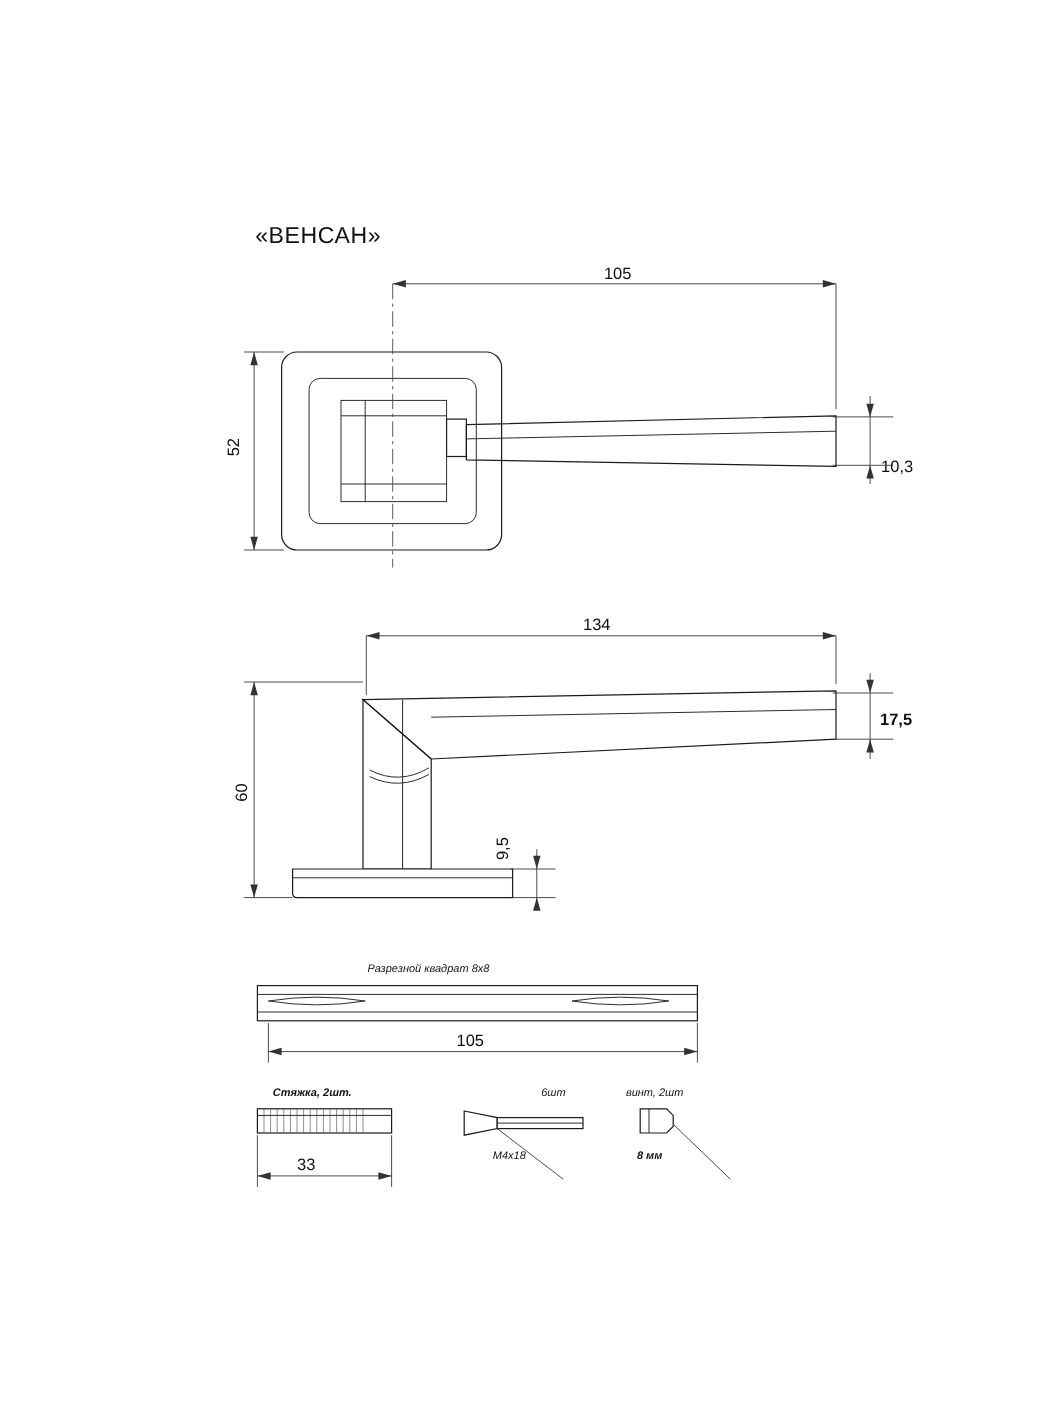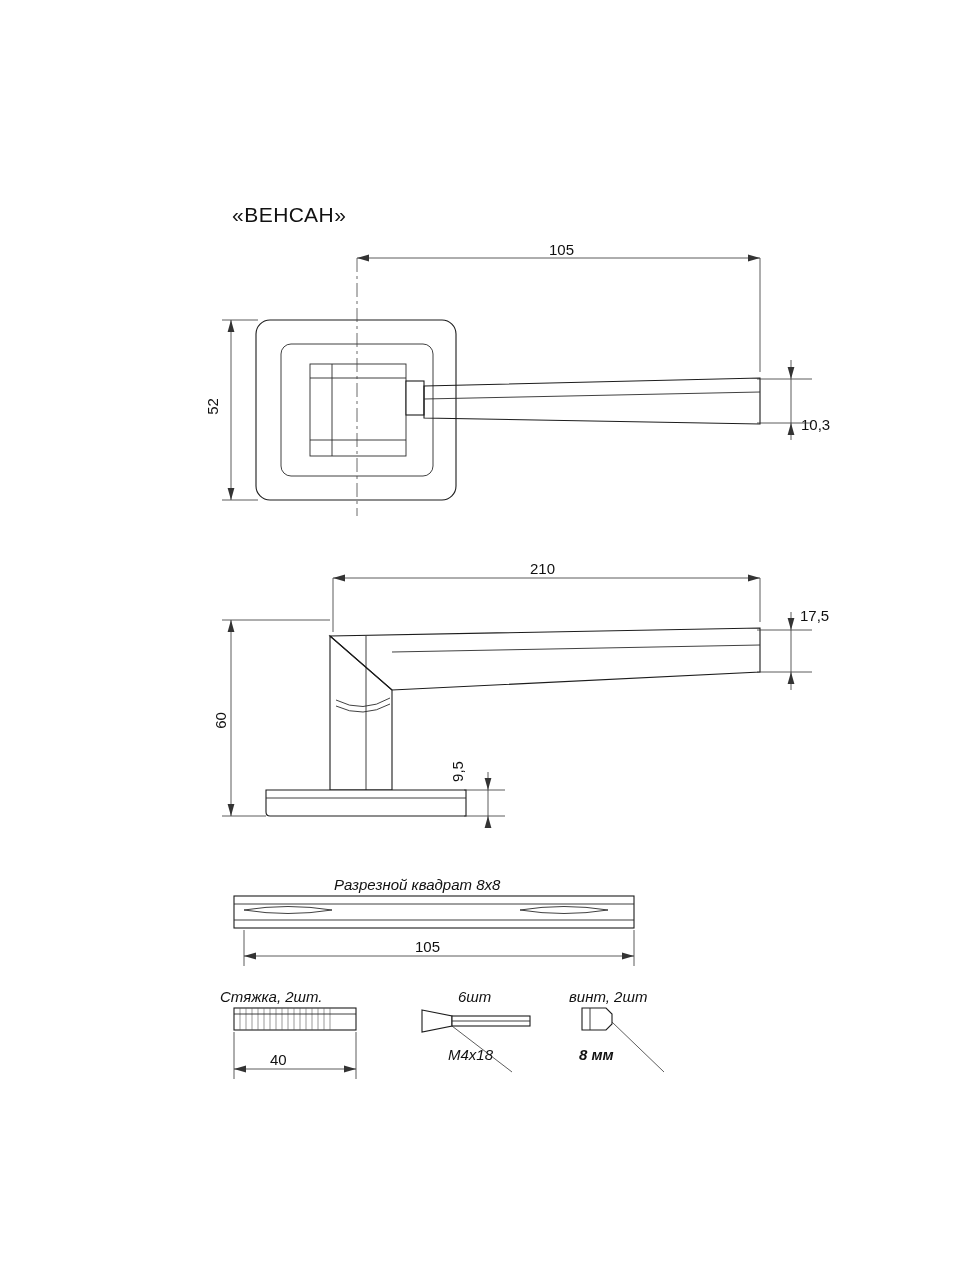--- a/index.html
+++ b/index.html
@@ -35,21 +35,21 @@
     font-size: 15px;
     color: #111;
     white-space: nowrap;
   }
   .dim-label.vert {
     transform: rotate(-90deg);
     transform-origin: 50% 50%;
   }
   .note {
     position: absolute;
-    font-size: 15px;
+    font-size: 10px;
     font-style: italic;
     color: #111;
     white-space: nowrap;
   }
   svg { display: block; }
   .ln { stroke: #1c1c1c; stroke-width: 1.1; fill: none; }
   .ln-thin { stroke: #2b2b2b; stroke-width: 0.9; fill: none; }
   .ext { stroke: #333; stroke-width: 0.8; fill: none; }
   .center { stroke: #444; stroke-width: 0.8; fill: none;
             stroke-dasharray: 14 4 3 4; }
@@ -59,32 +59,32 @@
 <body>
 
 <div id="sheet">
 
   <div class="title">«ВЕНСАН»</div>
 
   <div class="dim-label" style="left:549px; top:241px;">105</div>
   <div class="dim-label vert" style="left:204px; top:398px;">52</div>
   <div class="dim-label" style="left:801px; top:416px;">10,3</div>
 
-  <div class="dim-label" style="left:530px; top:560px;">210</div>
+  <div class="dim-label" style="left:530px; top:560px;">134</div>
   <div class="dim-label vert" style="left:212px; top:712px;">60</div>
-  <div class="dim-label" style="left:800px; top:607px;">17,5</div>
+  <div class="dim-label" style="left:800px; top:646px;font-weight:bold;">17,5</div>
   <div class="dim-label vert" style="left:447px; top:763px;">9,5</div>
 
   <div class="note" style="left:334px; top:876px;">Разрезной квадрат 8х8</div>
   <div class="dim-label" style="left:415px; top:938px;">105</div>
 
-  <div class="note" style="left:220px; top:988px;">Стяжка, 2шт.</div>
-  <div class="dim-label" style="left:270px; top:1051px;">40</div>
-
-  <div class="note" style="left:458px; top:988px;">6шт</div>
+  <div class="note" style="left:248px; top:988px;font-weight:bold;">Стяжка, 2шт.</div>
+  <div class="dim-label" style="left:270px; top:1051px;">33</div>
+
+  <div class="note" style="left:492px; top:988px;">6шт</div>
   <div class="note" style="left:448px; top:1046px;">М4х18</div>
 
   <div class="note" style="left:569px; top:988px;">винт, 2шт</div>
   <div class="note" style="left:579px; top:1046px;font-weight:bold;">8 мм</div>
 
   <svg width="960" height="1280" viewBox="0 0 960 1280" style="position:absolute; left:0; top:0;">
 
     <g>
 
       <rect class="fillwhite" x="256" y="320" width="200" height="180" rx="14" ry="14"></rect>

